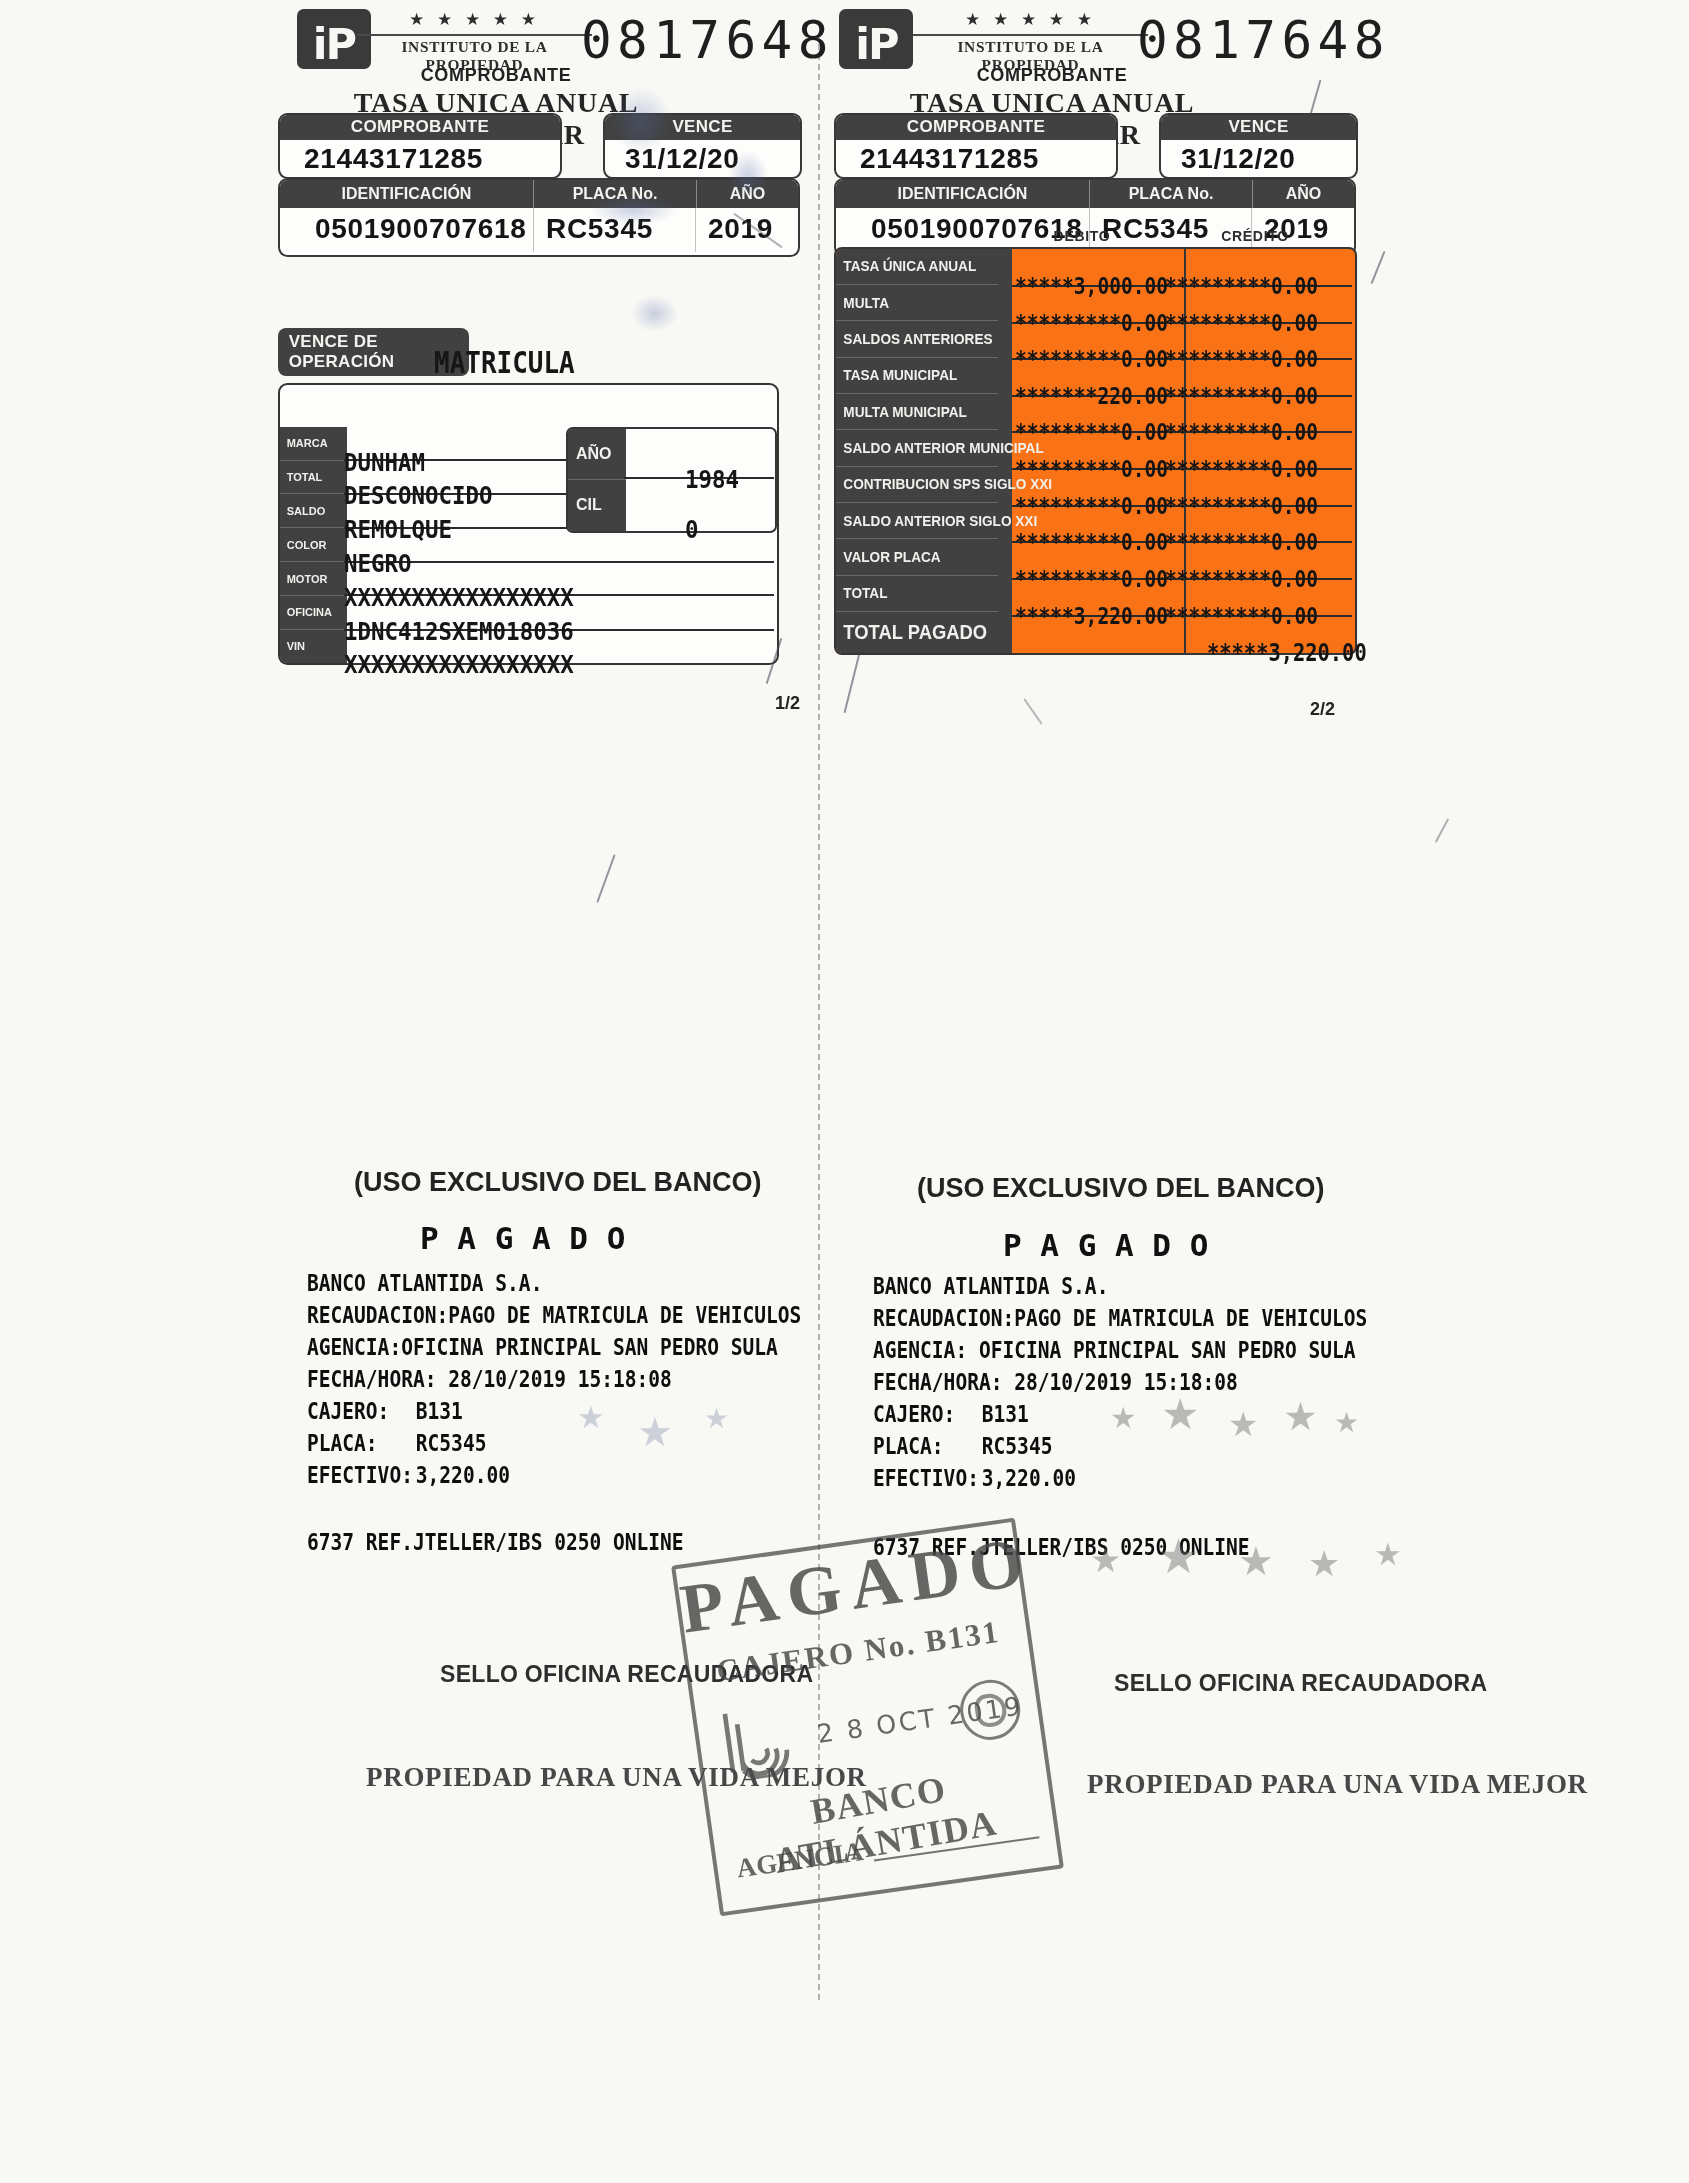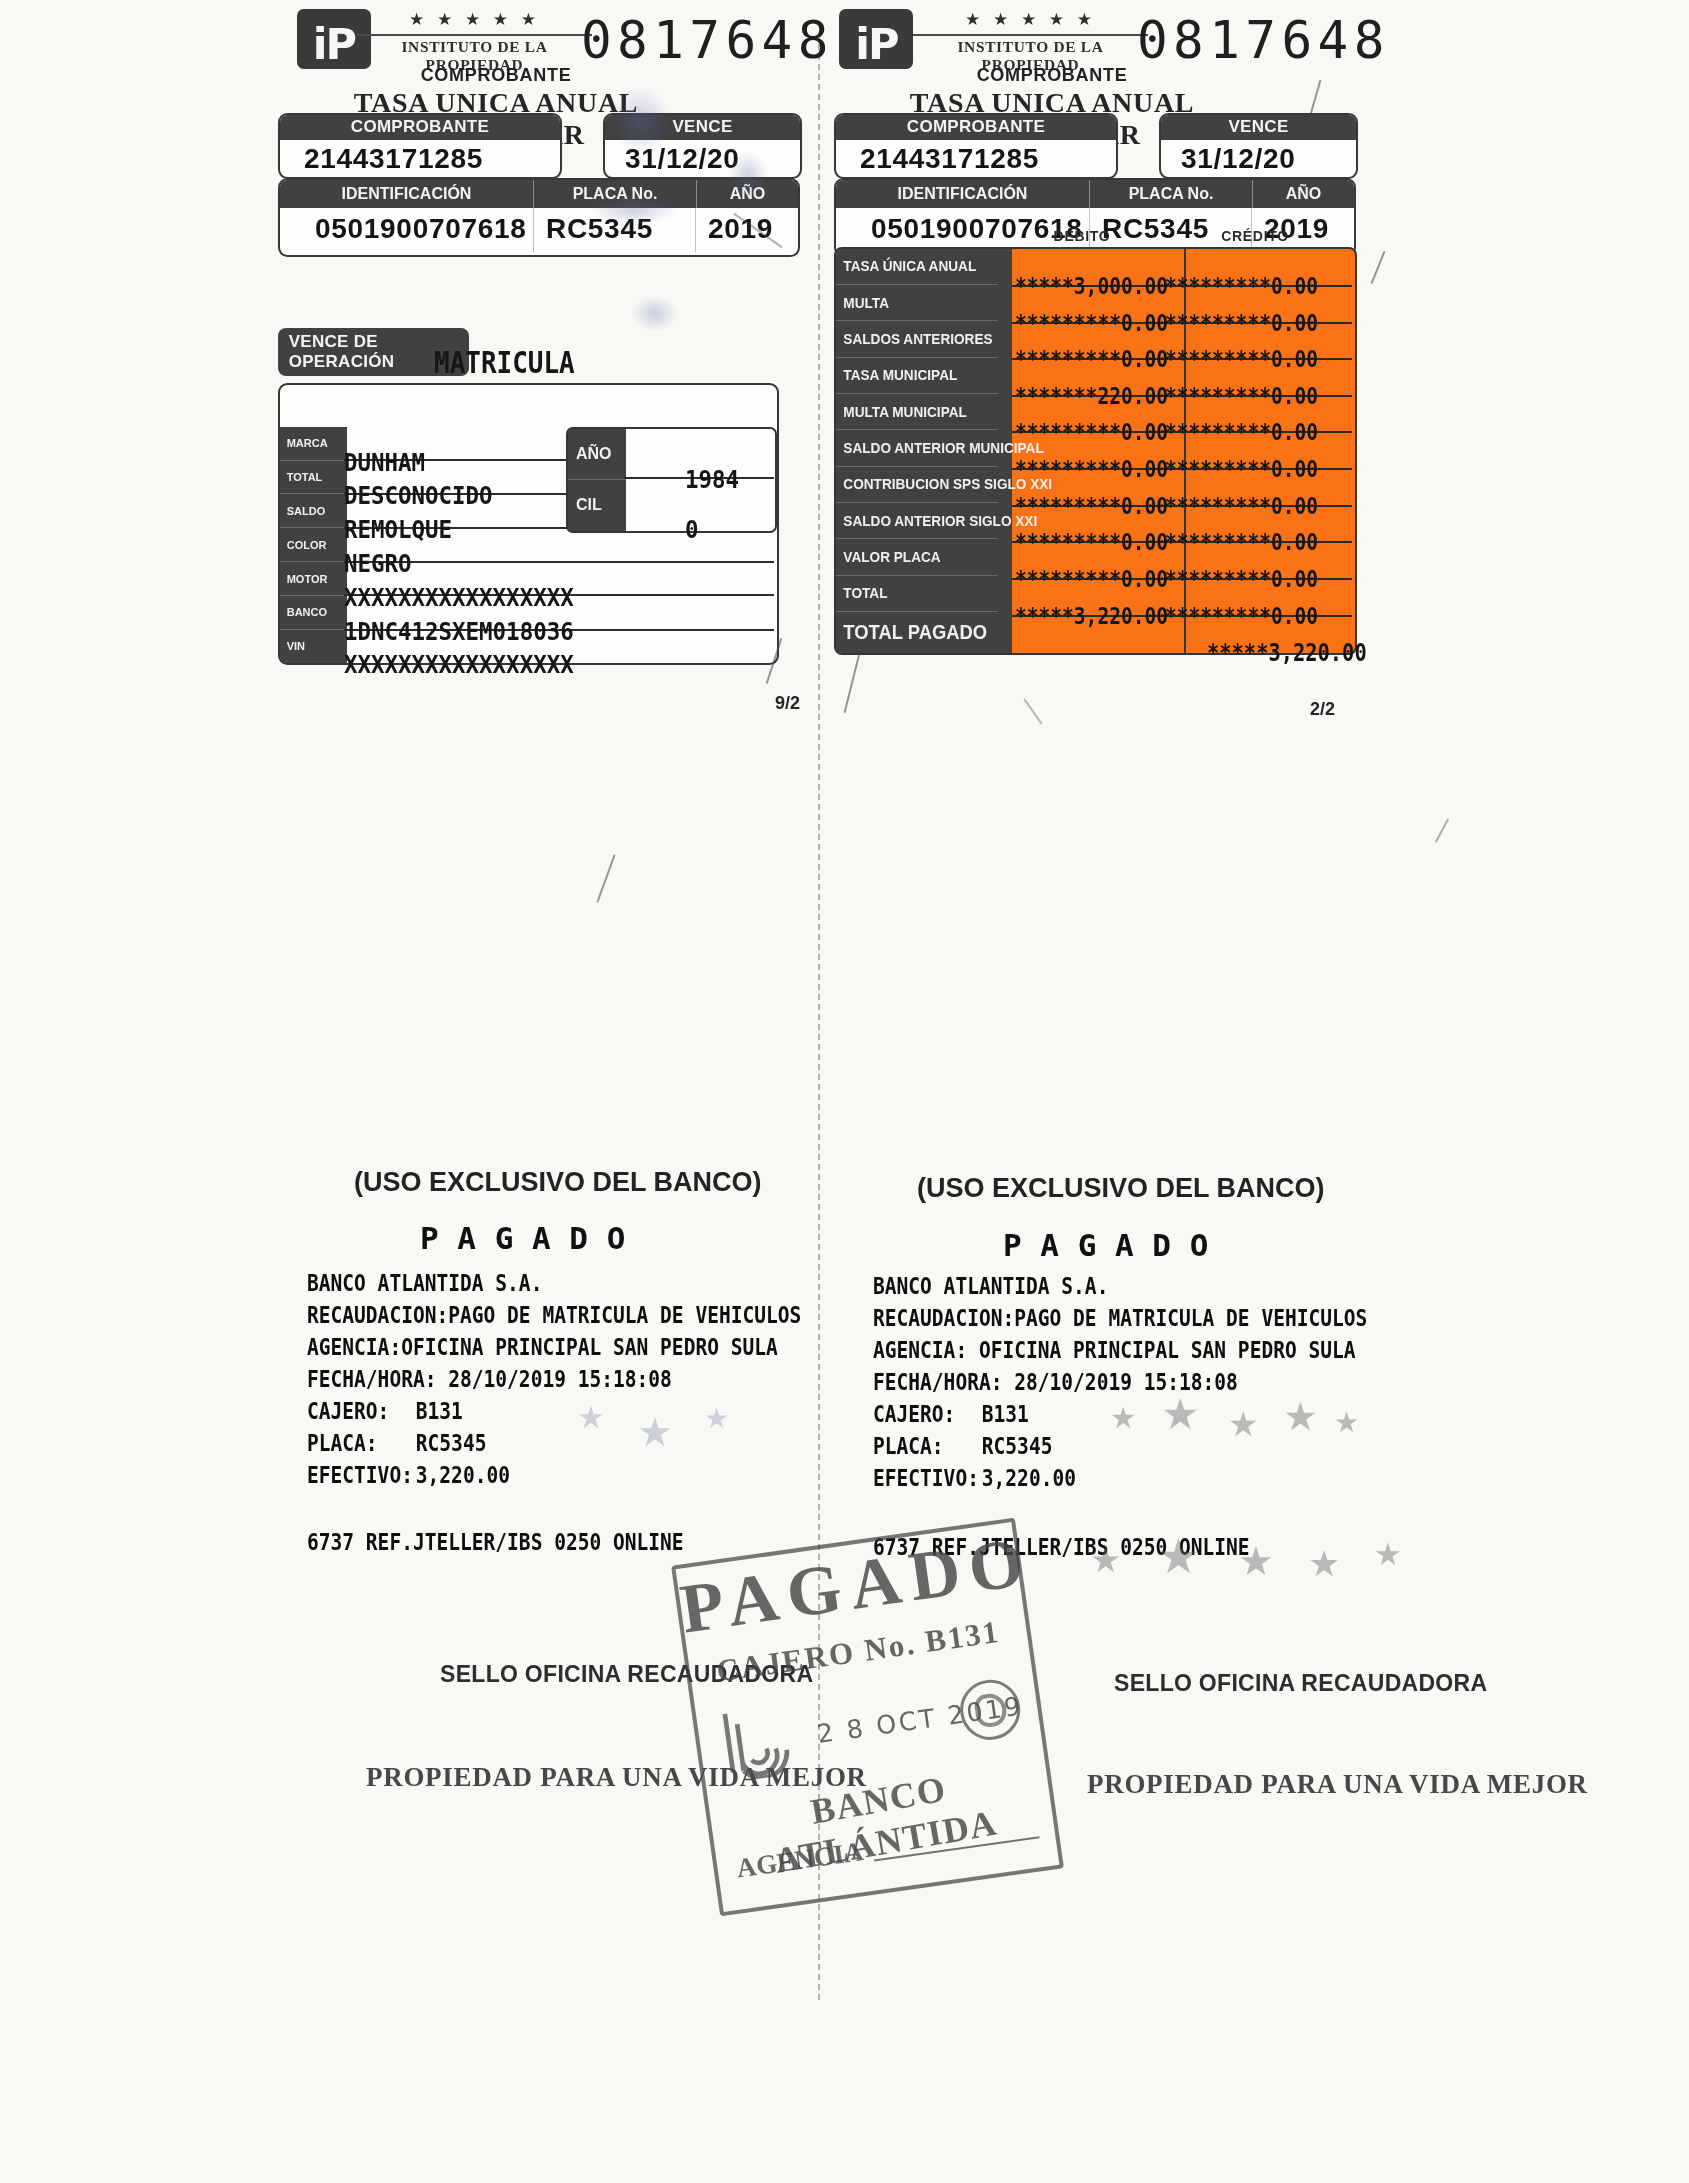--- a/index.html
+++ b/index.html
@@ -177,21 +177,21 @@
     <div class="fbar" style="position:absolute;left:0;top:321px;width:180px;height:48px;border-radius:8px;justify-content:flex-start;padding-left:10.7px;">VENCE DE OPERACIÓN</div>
     <div class="dotval abs" style="left:156px;top:339px;font-size:29.5px;z-index:3;">MATRICULA</div>
 
     <div class="vt">
       <div class="vt-col">
         <div>MARCA</div>
         <div>TOTAL</div>
         <div>SALDO</div>
         <div>COLOR</div>
         <div>MOTOR</div>
-        <div>BANCO</div>
+        <div>OFICINA</div>
         <div>VIN</div>
       </div>
       <div class="vt-line" style="top:74px;"></div>
       <div class="vt-line" style="top:108px;"></div>
       <div class="vt-line" style="top:142px;"></div>
       <div class="vt-line" style="top:176px;"></div>
       <div class="vt-line" style="top:209px;"></div>
       <div class="vt-line" style="top:244px;"></div>
       <span class="vt-val dotval" style="top:62px;">DUNHAM</span>
       <span class="vt-val dotval" style="top:95px;">DESCONOCIDO</span>
@@ -205,21 +205,21 @@
         <div class="scol">
           <div>AÑO</div>
           <div>CIL</div>
         </div>
         <div class="sline" style="top:48px;"></div>
         <span class="sval dotval" style="top:35px;">1984</span>
         <span class="sval dotval" style="top:85px;">0</span>
       </div>
     </div>
 
-    <div class="pgmark" style="left:497px;top:686px;">9/2</div>
+    <div class="pgmark" style="left:497px;top:686px;">1/2</div>
   </section>
 
   <section class="receipt" id="r2">
     <div class="logo" style="left:5.4px;">
       <span>iP</span>
     </div>
     <div class="stars">★ ★ ★ ★ ★</div>
     <div class="institute">INSTITUTO DE LA PROPIEDAD</div>
     <div class="serial">0817648</div>
     <div class="hgroup">

